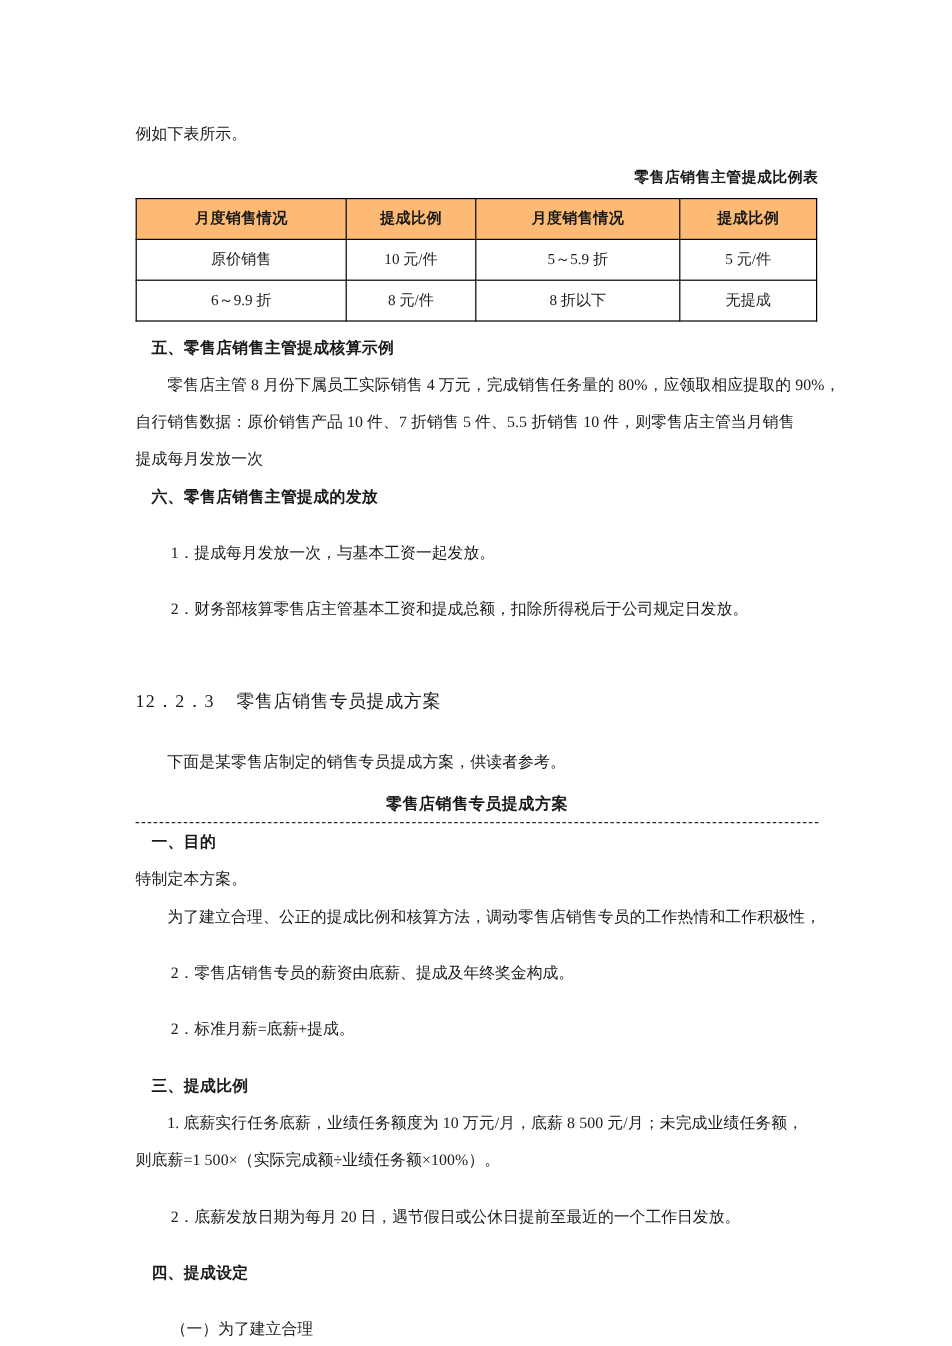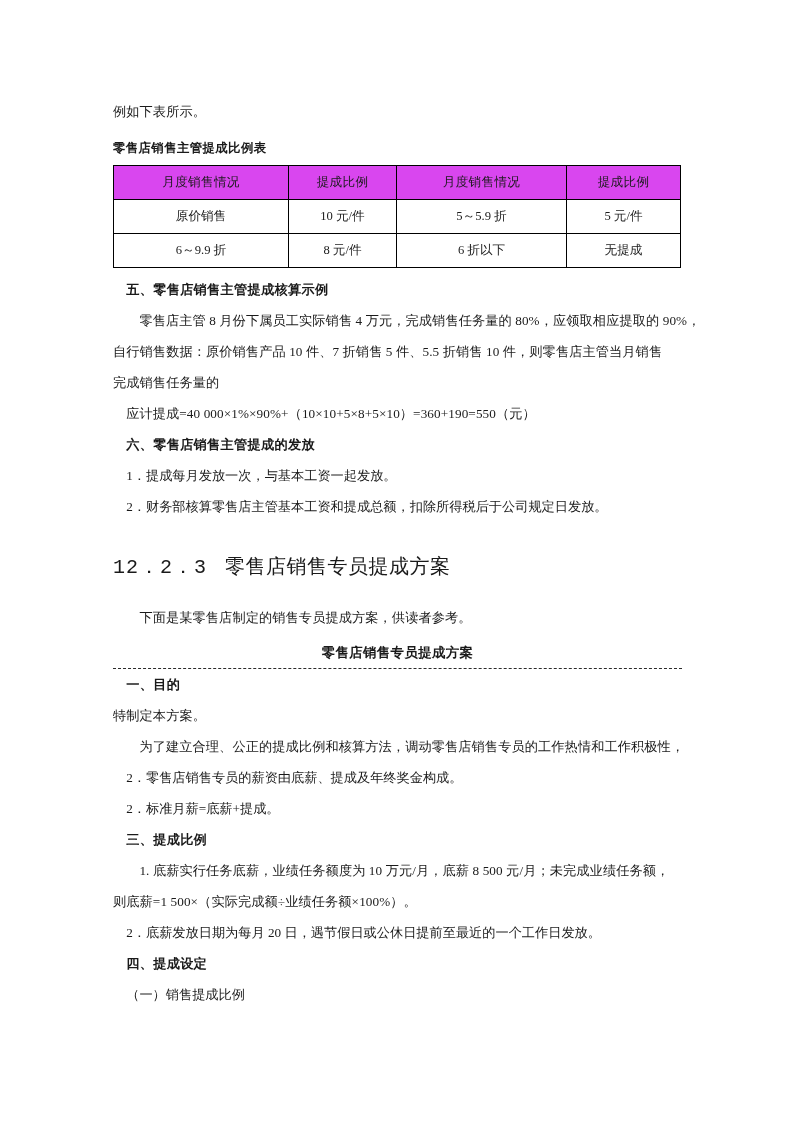--- a/index.html
+++ b/index.html
@@ -44,67 +44,67 @@
     font-size: 13.2px;
     font-weight: bold;
     line-height: 31px;
     margin: 0;
     text-indent: 1em;
     letter-spacing: 0.3px;
   }
   .list-item {
     font-size: 13.2px;
     line-height: 31px;
-    margin: 0;
+    margin: 16px;
     text-indent: 1em;
   }
 
   
   .table-caption {
     font-size: 12.4px;
     font-weight: bold;
-    text-align: left;
+    text-align: right;
     line-height: 30px;
     margin: 0;
     letter-spacing: 0.4px;
   }
   table.rate-table {
     border-collapse: collapse;
     width: 567px;
     margin: 2px 0 0 0;
     table-layout: fixed;
   }
   table.rate-table td, table.rate-table th {
     border: 1px solid #000000;
     height: 33px;
     text-align: center;
     vertical-align: middle;
     font-size: 12.6px;
     font-weight: normal;
     padding: 0 2px;
   }
   table.rate-table thead th {
-    background: #d946ef;
-    font-weight: normal;
+    background: #fdba74;
+    font-weight: bold;
     font-size: 12.6px;
     letter-spacing: 0.3px;
   }
   table.rate-table col.c1 { width: 175px; }
   table.rate-table col.c2 { width: 108px; }
   table.rate-table col.c3 { width: 170px; }
   table.rate-table col.c4 { width: 114px; }
 
   
   .chapter-heading {
-    font-size: 20px;
+    font-size: 15px;
     font-weight: normal;
     margin: 0;
     line-height: 40px;
     letter-spacing: 0.5px;
-    font-family: Liberation Mono, monospace;
+    font-family: Liberation Serif, serif;
   }
   .chapter-heading .num { letter-spacing: 1px; }
   .chapter-heading .gap { display: inline-block; width: 18px; }
 
   
   .plan-title {
     font-size: 13.4px;
     font-weight: bold;
     text-align: center;
     line-height: 28px;
@@ -153,33 +153,32 @@
       <tbody>
         <tr>
           <td>原价销售</td>
           <td>10 元/件</td>
           <td>5～5.9 折</td>
           <td>5 元/件</td>
         </tr>
         <tr>
           <td>6～9.9 折</td>
           <td>8 元/件</td>
-          <td>6 折以下</td>
+          <td>8 折以下</td>
           <td>无提成</td>
         </tr>
       </tbody>
     </table>
 
     <div class="sp-6"></div>
 
     <p class="sub-head">五、零售店销售主管提成核算示例</p>
     <p class="para indent2 nowrap-line">零售店主管 8 月份下属员工实际销售 4 万元，完成销售任务量的 80%，应领取相应提取的 90%，</p>
     <p class="para nowrap-line">自行销售数据：原价销售产品 10 件、7 折销售 5 件、5.5 折销售 10 件，则零售店主管当月销售</p>
-    <p class="para">完成销售任务量的</p>
-    <p class="para indent1">应计提成=40  000×1%×90%+（10×10+5×8+5×10）=360+190=550（元）</p>
+    <p class="para">提成每月发放一次</p>
 
     <p class="sub-head">六、零售店销售主管提成的发放</p>
     <p class="list-item">1．提成每月发放一次，与基本工资一起发放。</p>
     <p class="list-item">2．财务部核算零售店主管基本工资和提成总额，扣除所得税后于公司规定日发放。</p>
 
     <div class="sp-26"></div>
 
     <h2 class="chapter-heading">
       <span class="num">12．2．3</span><span class="gap"></span><span>零售店销售专员提成方案</span>
     </h2>
@@ -199,16 +198,16 @@
 
     <p class="list-item">2．零售店销售专员的薪资由底薪、提成及年终奖金构成。</p>
     <p class="list-item">2．标准月薪=底薪+提成。</p>
 
     <p class="sub-head">三、提成比例</p>
     <p class="para indent2 nowrap-line">1. 底薪实行任务底薪，业绩任务额度为 10 万元/月，底薪 8 500 元/月；未完成业绩任务额，</p>
     <p class="para">则底薪=1  500×（实际完成额÷业绩任务额×100%）。</p>
     <p class="list-item">2．底薪发放日期为每月 20 日，遇节假日或公休日提前至最近的一个工作日发放。</p>
 
     <p class="sub-head">四、提成设定</p>
-    <p class="list-item">（一）销售提成比例</p>
+    <p class="list-item">（一）为了建立合理</p>
 
   </div>
 </div>
 
 </body></html>

